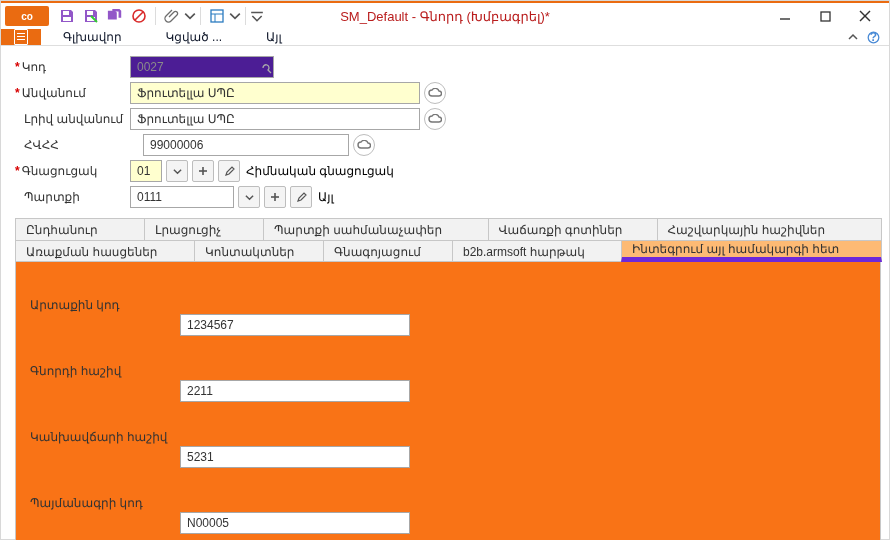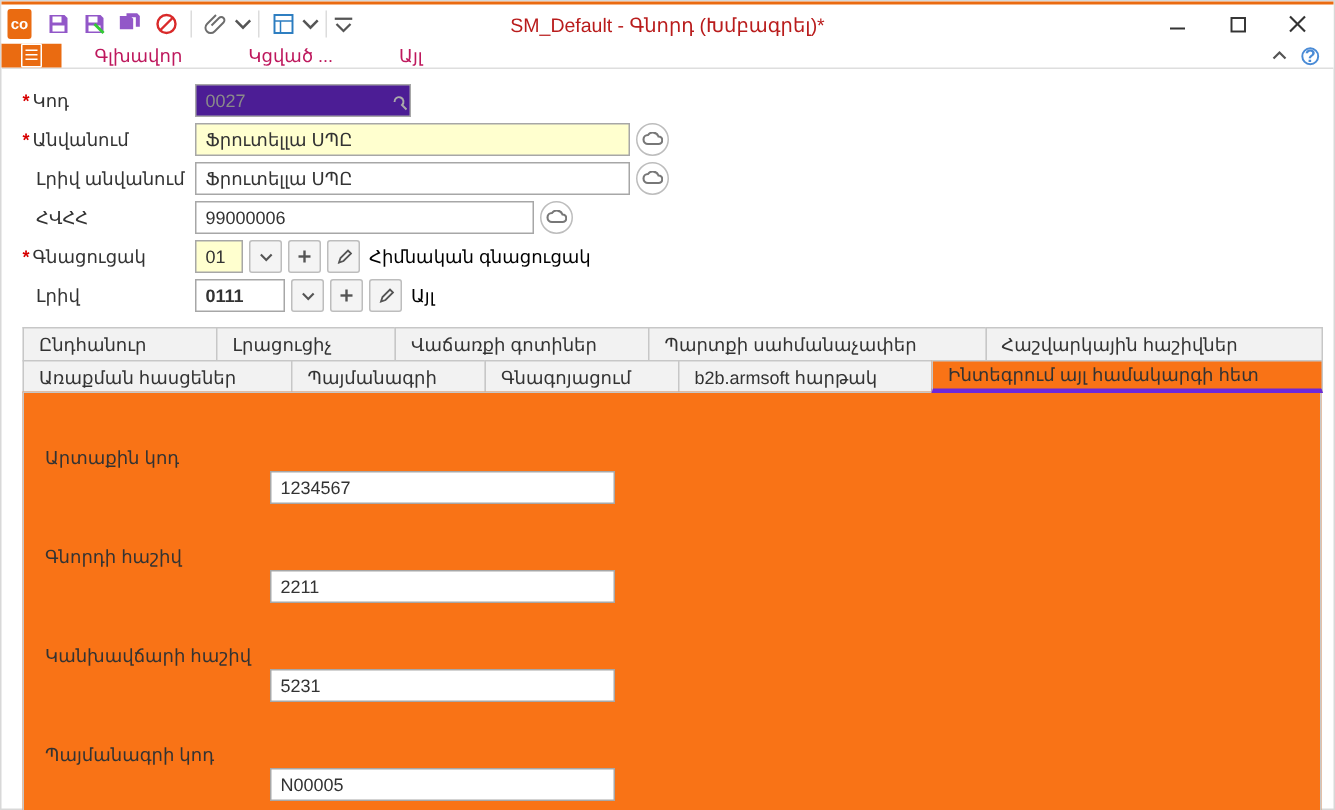--- a/index.html
+++ b/index.html
@@ -1,49 +1,49 @@
 <!DOCTYPE html>
 <html><head>
 <meta charset="utf-8">
 <style>
   * { box-sizing: border-box; font-family: "Segoe UI", Arial, sans-serif; font-size: 12px; }
   body { margin: 0; background: #fff; }
   .window { width: 890px; height: 540px; border: 1px solid #d8d8d8; position: relative; display: flex; flex-direction: column; }
   .titlebar { height: 28px; background: #fff; border-top: 2px solid #ea6b11; display: flex; align-items: center; padding: 0 4px; position: relative; }
-  .app-icon { width: 16px; height: 20px; background: #ea6b11; border-radius: 2px; display: flex; align-items: center; justify-content: center; color: #fff; font-size: 10px; font-weight: bold; margin-right: 6px; }
+  .app-icon { width: 44px; height: 20px; background: #ea6b11; border-radius: 2px; display: flex; align-items: center; justify-content: center; color: #fff; font-size: 10px; font-weight: bold; margin-right: 6px; }
   .tool-row { display: flex; align-items: center; gap: 0; }
   .tool-btn { width: 24px; height: 22px; display: flex; align-items: center; justify-content: center; cursor: pointer; }
   .tool-btn svg { width: 16px; height: 16px; }
   .tool-sep { width: 1px; height: 18px; background: #dcdcdc; margin: 0 4px; }
   .title-text { position: absolute; left: 50%; transform: translateX(-50%); color: #b91c1c; font-size: 13px; }
   .win-controls { margin-left: auto; display: flex; }
   .win-btn { width: 40px; height: 26px; display: flex; align-items: center; justify-content: center; cursor: pointer; font-size: 14px; color: #333; }
   .menubar { height: 28px; background: #fff; border-bottom: 1px solid #dedede; display: flex; align-items: stretch; padding-left: 0; }
   .menu-icon-tab { width: 40px; background: #ea6b11; display: flex; align-items: center; justify-content: center; }
   .menu-icon-tab .sheet-icon { width: 14px; height: 16px; border: 1px solid #fff; border-radius: 1px; position: relative; }
   .menu-icon-tab .sheet-icon::after { content: ""; position: absolute; left: 2px; right: 2px; top: 3px; height: 1px; background: #fff; box-shadow: 0 3px 0 #fff, 0 6px 0 #fff; }
-  .menu-item { padding: 0 22px; display: flex; align-items: center; cursor: pointer; color: #be185d; }
+  .menu-item { padding: 0 22px; display: flex; align-items: center; cursor: pointer; color: #0f172a; }
   .menu-right { margin-left: auto; display: flex; align-items: center; padding-right: 8px; gap: 4px; }
   .chev { width: 16px; height: 16px; display: flex; align-items: center; justify-content: center; cursor: pointer; color: #555; }
 
   .form-area { padding: 10px 8px 6px 14px; display: grid; grid-template-columns: 115px 1fr; row-gap: 4px; align-items: center; }
   .lbl { color: #333; display: flex; align-items: center; gap: 2px; }
   .lbl .req { color: #d70000; font-weight: bold; }
   .field-row { display: flex; align-items: center; gap: 4px; }
   input[type="text"] { height: 22px; border: 1px solid #a7a7a7; padding: 0 6px; background: #fff; color: #333; }
   input[readonly] { background: #4c1d95; color: #8a8a8a; }
   .yellow { background: #ffffcf !important; }
   .lock-btn, .sm-btn { width: 22px; height: 22px; border: 1px solid #bdbdbd; background: #f4f4f4; display: flex; align-items: center; justify-content: center; cursor: pointer; border-radius: 2px; }
   .pill-btn { width: 22px; height: 22px; border: 1px solid #bdbdbd; border-radius: 11px; background: #fff; display: flex; align-items: center; justify-content: center; cursor: pointer; }
 
   .tabs-wrap { margin: 4px 8px 0 14px; }
   .tab-row { display: flex; }
   .tab-row .tab { flex: 1; border: 1px solid #c7c7c7; border-bottom: none; background: #f2f2f2; height: 22px; display: flex; align-items: center; padding: 0 10px; cursor: pointer; color: #333; margin-right: -1px; }
   .tab-row.second .tab { border-top: 1px solid #c7c7c7; }
-  .tab.active { background: #f97316; border-bottom: 3px solid #6d28d9; position: relative; z-index: 2; }
+  .tab.active { background: #fdba74; border-bottom: 5px solid #6d28d9; position: relative; z-index: 2; }
 
   .tab-body { border: 1px solid #c7c7c7; height: 282px; margin: -1px 8px 0 14px; padding: 12px 14px; background: #f97316; }
   .inner-grid { display: grid; grid-template-columns: 150px 230px; row-gap: 4px; align-items: center; }
   .inner-grid input { width: 100%; margin-top: 40px; }
 
   .statusbar { height: 26px; background: #ea6b11; margin-top: auto; display: flex; align-items: center; color: #fff; }
   .status-seg { width: 76px; height: 100%; border-right: 1px solid rgba(255,255,255,0.35); }
   .status-text { margin-left: auto; margin-right: 50px; }
 
   .cloud-path { fill: none; stroke: #777; stroke-width: 1.4; }
@@ -199,21 +199,21 @@
             <path class="cloud-path" d="M4 8a3 3 0 010-6 4 4 0 017 1 2.5 2.5 0 010 5z"></path>
           </svg>
         </div>
     </div>
 
     <div class="lbl">
         <span style="width:7px"></span>
         <span>ՀՎՀՀ</span>
       </div>
     <div class="field-row">
-      <input type="text" style="width: 226px;" value="99000006">
+      <input type="text" style="width: 206px; margin-left: 13px;" value="99000006">
       <div class="pill-btn">
           <svg width="14" height="10" viewBox="0 0 14 10">
             <path class="cloud-path" d="M4 8a3 3 0 010-6 4 4 0 017 1 2.5 2.5 0 010 5z"></path>
           </svg>
         </div>
     </div>
 
     <div class="lbl">
         <span class="req">*</span>
         <span>Գնացուցակ</span>
@@ -234,24 +234,24 @@
       <div class="sm-btn">
           <svg width="11" height="11" viewBox="0 0 11 11">
             <path d="M2 9l1-3 5-5 2 2-5 5z" fill="none" stroke="#555" stroke-width="1.2"></path>
           </svg>
         </div>
       <span style="margin-left:2px">Հիմնական գնացուցակ</span>
     </div>
 
     <div class="lbl">
         <span style="width:7px"></span>
-        <span>Լրիվ</span>
-      </div>
-    <div class="field-row">
-      <input type="text" style="width: 60px; font-weight: bold;" value="0111">
+        <span>Պարտքի</span>
+      </div>
+    <div class="field-row">
+      <input type="text" style="width: 104px;" value="0111">
       <div class="sm-btn">
           <svg width="9" height="9" viewBox="0 0 10 10">
             <path d="M1 3l4 4 4-4" fill="none" stroke="#555" stroke-width="1.6"></path>
           </svg>
         </div>
       <div class="sm-btn">
           <svg width="10" height="10" viewBox="0 0 10 10">
             <line x1="5" y1="1" x2="5" y2="9" stroke="#555" stroke-width="1.6"></line>
             <line x1="1" y1="5" x2="9" y2="5" stroke="#555" stroke-width="1.6"></line>
           </svg>
@@ -266,36 +266,36 @@
   </div>
 
   <div class="tabs-wrap">
     <div class="tab-row">
       <div class="tab" style="flex:0 0 130px">
           <span>Ընդհանուր</span>
         </div>
       <div class="tab" style="flex:0 0 120px">
           <span>Լրացուցիչ</span>
         </div>
+      <div class="tab">
+          <span>Պարտքի սահմանաչափեր</span>
+        </div>
       <div class="tab" style="flex:0 0 170px">
           <span>Վաճառքի գոտիներ</span>
-        </div>
-      <div class="tab">
-          <span>Պարտքի սահմանաչափեր</span>
         </div>
       <div class="tab">
           <span>Հաշվարկային հաշիվներ</span>
         </div>
     </div>
     <div class="tab-row second">
       <div class="tab" style="flex:0 0 180px">
           <span>Առաքման հասցեներ</span>
         </div>
       <div class="tab" style="flex:0 0 130px">
-          <span>Պայմանագրի</span>
+          <span>Կոնտակտներ</span>
         </div>
       <div class="tab" style="flex:0 0 130px">
           <span>Գնագոյացում</span>
         </div>
       <div class="tab" style="flex:0 0 170px">
           <span>b2b.armsoft հարթակ</span>
         </div>
       <div class="tab active">
           <span>Ինտեգրում այլ համակարգի հետ</span>
         </div>

